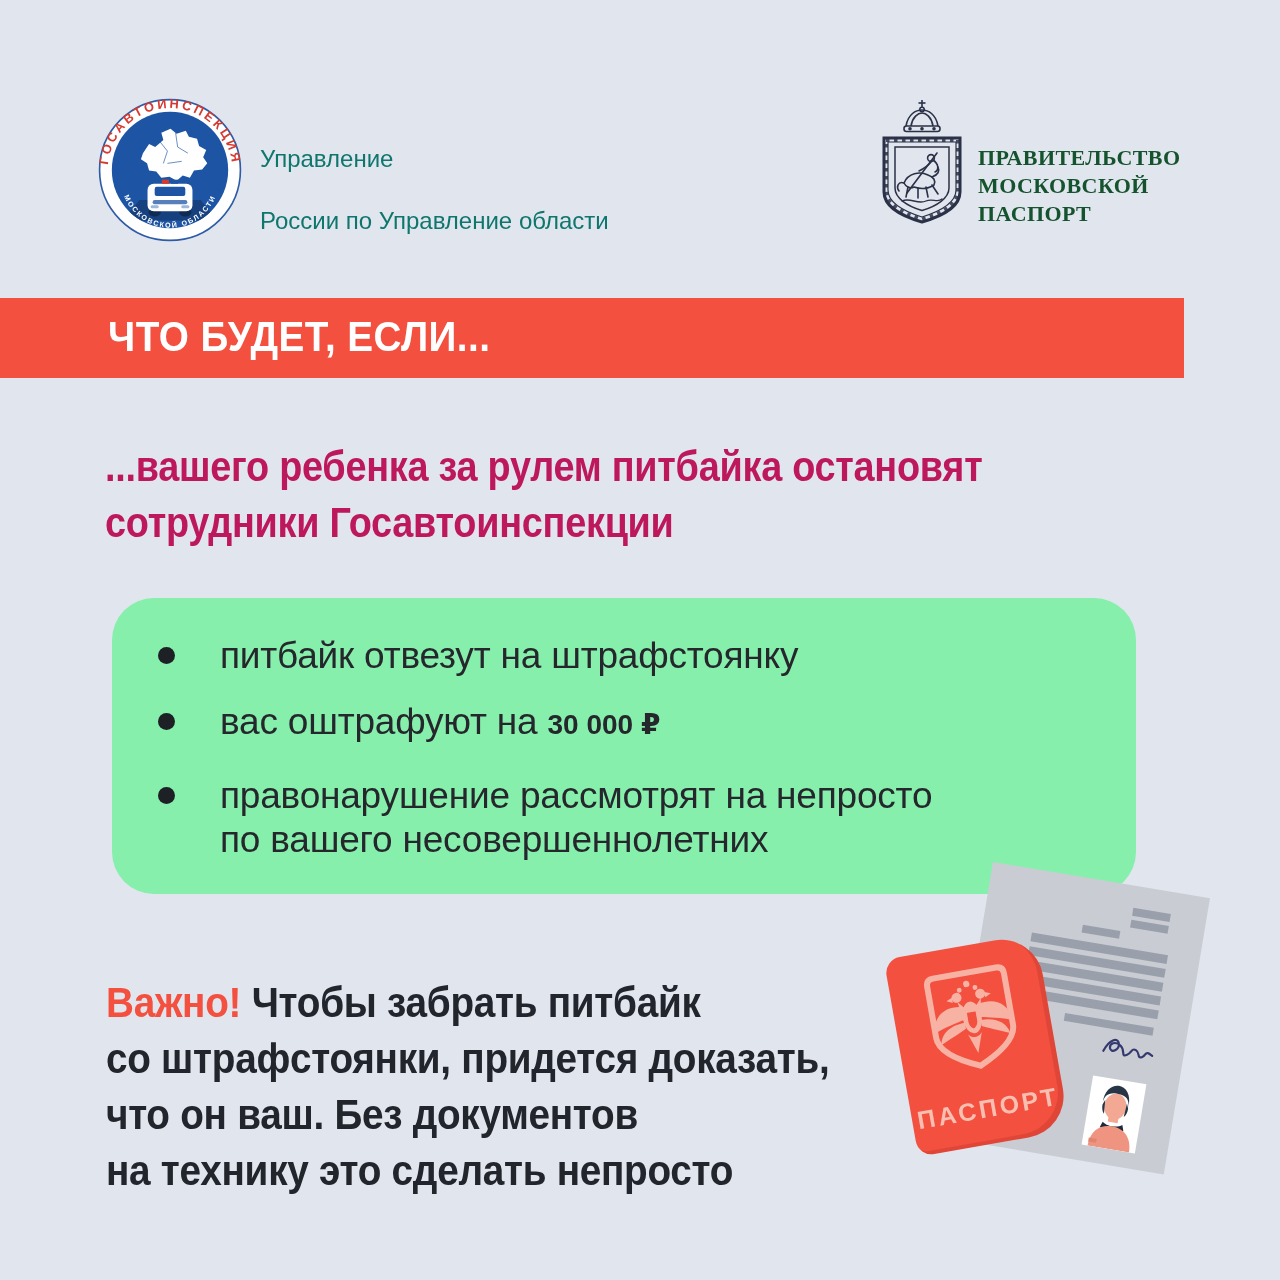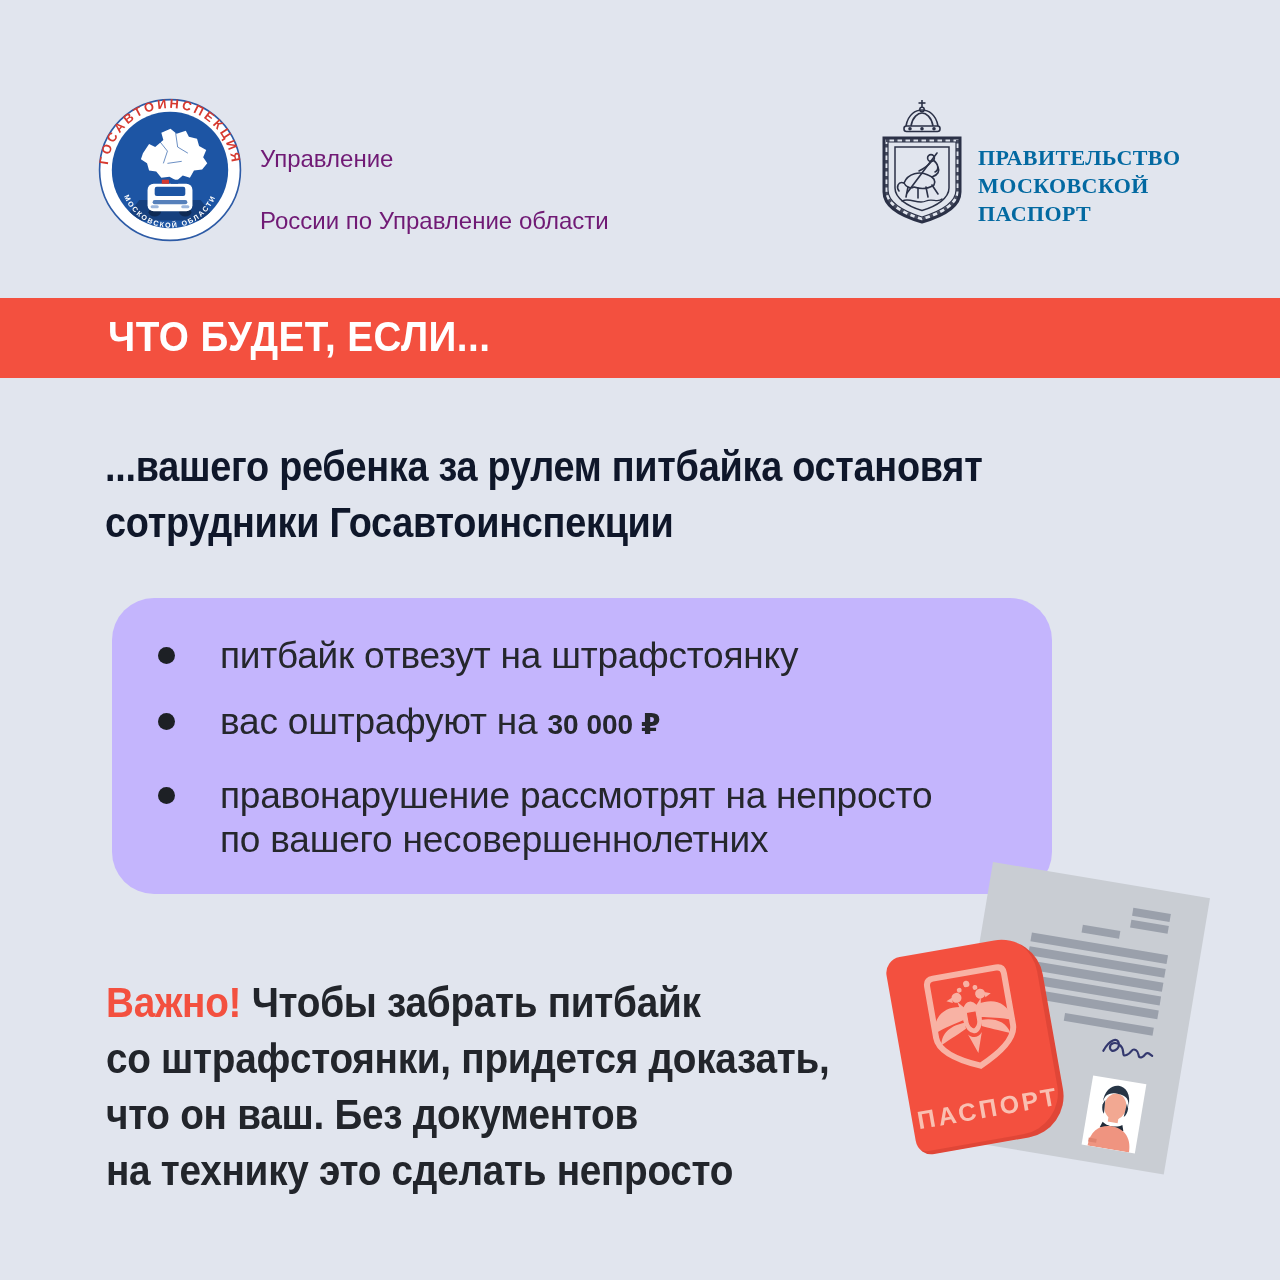--- a/index.html
+++ b/index.html
@@ -1,36 +1,36 @@
 <!DOCTYPE html>
 <html><head>
 <meta charset="utf-8">
 <style>
   html,body{margin:0;padding:0;}
   .poster{position:relative;width:1280px;height:1280px;background:#e1e5ee;overflow:hidden;
           font-family:"Liberation Sans","DejaVu Sans",sans-serif;}
 
   
   .gai-logo{position:absolute;left:96px;top:96px;width:148px;height:148px;}
-  .gai-dept{position:absolute;left:260px;top:143px;font-size:24px;line-height:31px;color:#701a75;}
+  .gai-dept{position:absolute;left:260px;top:143px;font-size:24px;line-height:31px;color:#0f766e;}
   .gov-emblem{position:absolute;left:876px;top:98px;width:92px;height:130px;}
   .gov-name{position:absolute;left:978px;top:144px;font-family:"Liberation Serif","DejaVu Serif",serif;
-            font-weight:bold;font-size:22px;line-height:28px;letter-spacing:.4px;color:#0369a1;}
-
-  
-  .banner{position:absolute;left:0;top:298px;width:1280px;height:80px;background:#f3503f;}
+            font-weight:bold;font-size:22px;line-height:28px;letter-spacing:.4px;color:#14532d;}
+
+  
+  .banner{position:absolute;left:0;top:298px;width:1184px;height:80px;background:#f3503f;}
   .banner-title{position:absolute;left:108px;top:50%;transform:translateY(-54%) scaleX(.9);
                 transform-origin:0 50%;color:#fff;font-weight:800;font-size:43px;letter-spacing:.5px;white-space:nowrap;}
 
   
-  .headline{position:absolute;left:105px;top:438px;color:#0f172a;font-weight:800;font-size:43px;line-height:56px;}
+  .headline{position:absolute;left:105px;top:438px;color:#be185d;font-weight:800;font-size:43px;line-height:56px;}
   .headline .line{display:block;transform:scaleX(.88);transform-origin:0 50%;white-space:nowrap;letter-spacing:-.3px;}
 
   
-  .card{position:absolute;left:112px;top:598px;width:940px;height:296px;background:#c4b5fd;border-radius:42px;z-index:1;}
+  .card{position:absolute;left:112px;top:598px;width:1024px;height:296px;background:#86efac;border-radius:42px;z-index:1;}
   .bullet-row{position:absolute;left:0;width:100%;}
   .bullet-dot{position:absolute;left:46px;top:13px;width:17px;height:17px;border-radius:50%;background:#1d2025;}
   .bullet-text{position:absolute;left:108px;top:0;font-size:37px;line-height:44px;color:#25272c;letter-spacing:-.2px;white-space:nowrap;}
   .amount{font-weight:800;font-size:28px;letter-spacing:0;}
 
   
   .important{position:absolute;left:106px;top:966px;color:#22252b;font-weight:800;font-size:43px;line-height:56px;z-index:4;margin-top:8px;}
   .important .line{display:block;transform:scaleX(.9);transform-origin:0 50%;white-space:nowrap;letter-spacing:-.3px;}
   .important .red{color:#f3503f;}
 

